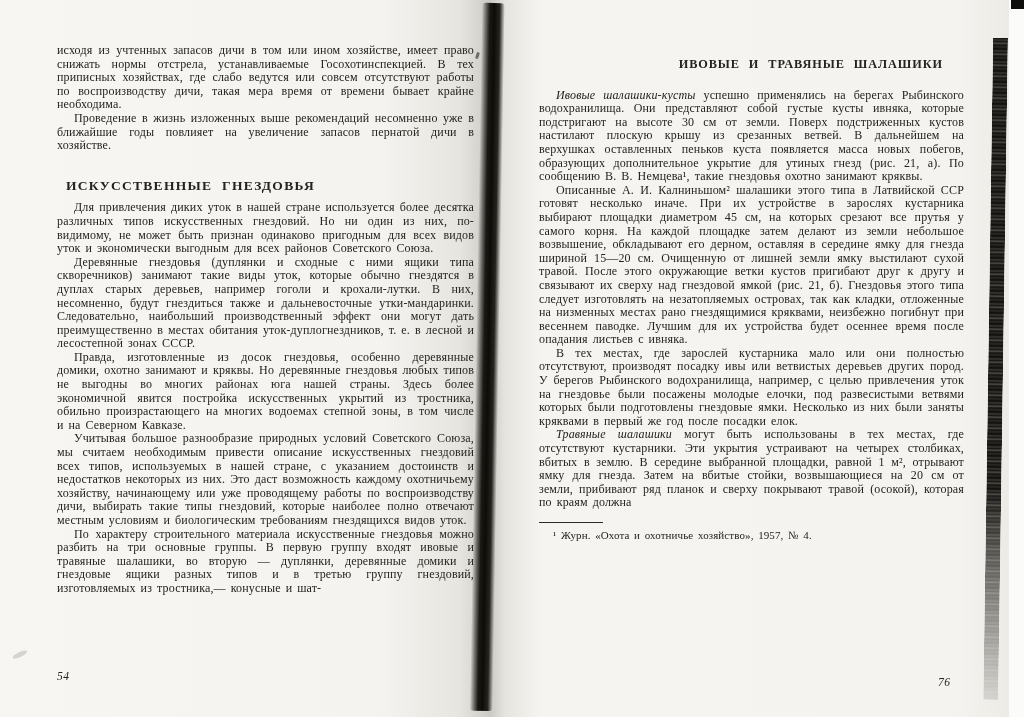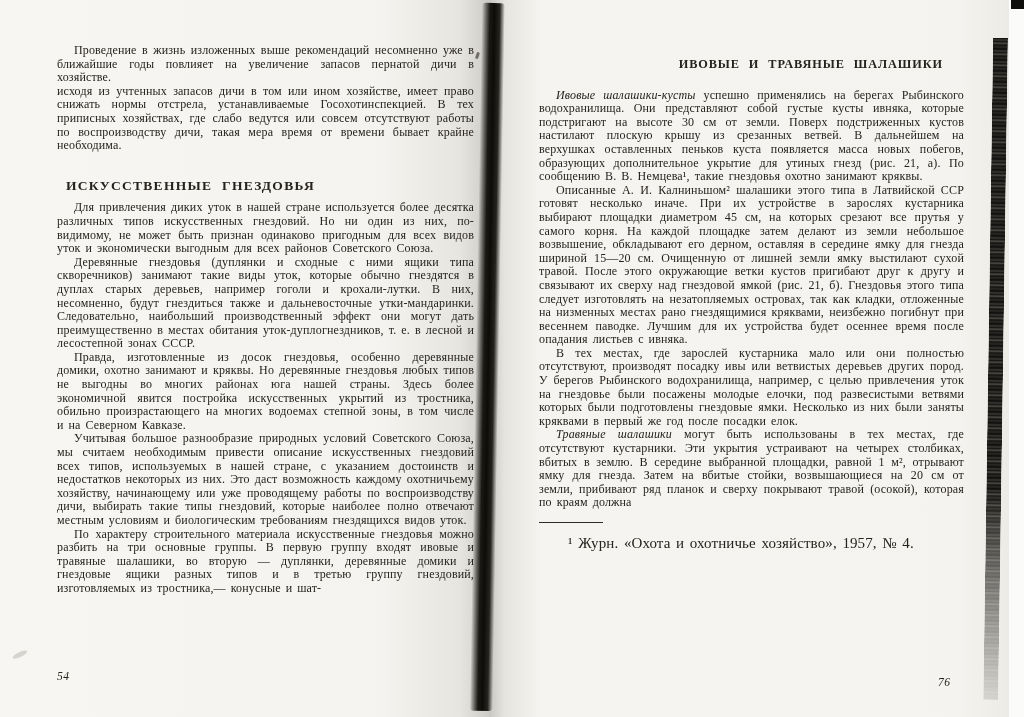--- a/index.html
+++ b/index.html
@@ -56,41 +56,41 @@
   .h-left {
     margin:26px 0 9px 9px; font-size:13.5px; font-weight:bold;
     letter-spacing:1.3px; word-spacing:5px; text-align:left; text-indent:0;
   }
   .h-right {
     margin:14px 21px 17px 0; font-size:12.3px; font-weight:bold;
     letter-spacing:0.9px; word-spacing:5px; text-align:right; text-indent:0;
   }
   .lead-italic { font-style:italic; }
   .footnote-rule { width:64px; border:0; border-top:1.4px solid #2e2b26; margin:12px 0 7px 0; }
-  p.footnote { margin:15px; font-size:15px; line-height:11.9px; text-indent:14px; text-align:justify; letter-spacing:0.1px; }
+  p.footnote { margin:0; font-size:11px; line-height:11.9px; text-indent:14px; text-align:justify; letter-spacing:0.1px; }
   .pagenum { position:absolute; font-size:11.5px; letter-spacing:0.5px;font-style:italic; }
   .pn-left  { left:57px;  top:670px; }
   .pn-right { left:938px; top:676px; }
 </style>
 </head>
 <body>
 
 <div class="spread">
   <div class="page-left-bg"></div>
   <div class="page-right-bg"></div>
   <div class="outer-edge-white"></div>
   <div class="gutter"></div>
   <div class="edge-band"></div>
   <div class="corner-mark"></div>
   <div class="speck-a"></div>
   <div class="speck-b"></div>
 
   <div class="col col-left">
+    <p class="body cont">исходя из учтенных запасов дичи в том или ином хозяйстве, имеет право снижать нормы отстрела, устанавливаемые Госохотинспекцией. В тех приписных хозяйствах, где слабо ведутся или совсем отсутствуют работы по воспроизводству дичи, такая мера время от времени бывает крайне необходима.</p>
     <p class="body">Проведение в жизнь изложенных выше рекомендаций несомненно уже в ближайшие годы повлияет на увеличение запасов пернатой дичи в хозяйстве.</p>
-    <p class="body cont">исходя из учтенных запасов дичи в том или ином хозяйстве, имеет право снижать нормы отстрела, устанавливаемые Госохотинспекцией. В тех приписных хозяйствах, где слабо ведутся или совсем отсутствуют работы по воспроизводству дичи, такая мера время от времени бывает крайне необходима.</p>
 
     <p class="h-left">ИСКУССТВЕННЫЕ ГНЕЗДОВЬЯ</p>
 
     <p class="body">Для привлечения диких уток в нашей стране используется более десятка различных типов искусственных гнездовий. Но ни один из них, по-видимому, не может быть признан одинаково пригодным для всех видов уток и экономически выгодным для всех районов Советского Союза.</p>
     <p class="body">Деревянные гнездовья (дуплянки и сходные с ними ящики типа скворечников) занимают такие виды уток, которые обычно гнездятся в дуплах старых деревьев, например гоголи и крохали-лутки. В них, несомненно, будут гнездиться также и дальневосточные утки-мандаринки. Следовательно, наибольший производственный эффект они могут дать преимущественно в местах обитания уток-дуплогнездников, т. е. в лесной и лесостепной зонах СССР.</p>
     <p class="body">Правда, изготовленные из досок гнездовья, особенно деревянные домики, охотно занимают и кряквы. Но деревянные гнездовья любых типов не выгодны во многих районах юга нашей страны. Здесь более экономичной явится постройка искусственных укрытий из тростника, обильно произрастающего на многих водоемах степной зоны, в том числе и на Северном Кавказе.</p>
     <p class="body">Учитывая большое разнообразие природных условий Советского Союза, мы считаем необходимым привести описание искусственных гнездовий всех типов, используемых в нашей стране, с указанием достоинств и недостатков некоторых из них. Это даст возможность каждому охотничьему хозяйству, начинающему или уже проводящему работы по воспроизводству дичи, выбирать такие типы гнездовий, которые наиболее полно отвечают местным условиям и биологическим требованиям гнездящихся видов уток.</p>
     <p class="body">По характеру строительного материала искусственные гнездовья можно разбить на три основные группы. В первую группу входят ивовые и травяные шалашики, во вторую — дуплянки, деревянные домики и гнездовые ящики разных типов и в третью группу гнездовий, изготовляемых из тростника,— конусные и шат-</p>
   </div>
   <div class="pagenum pn-left">54</div>

